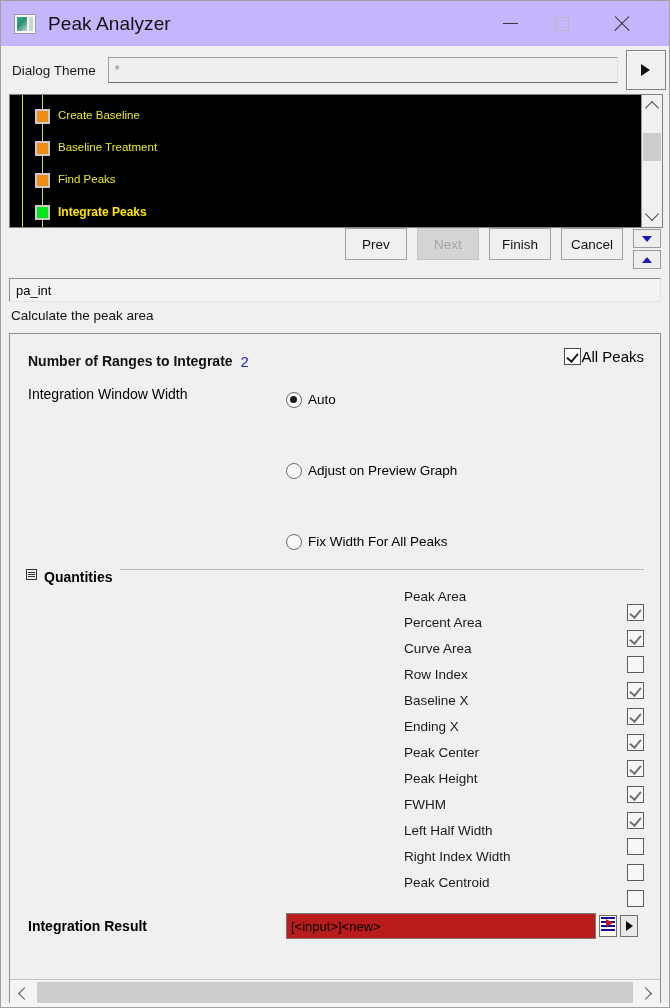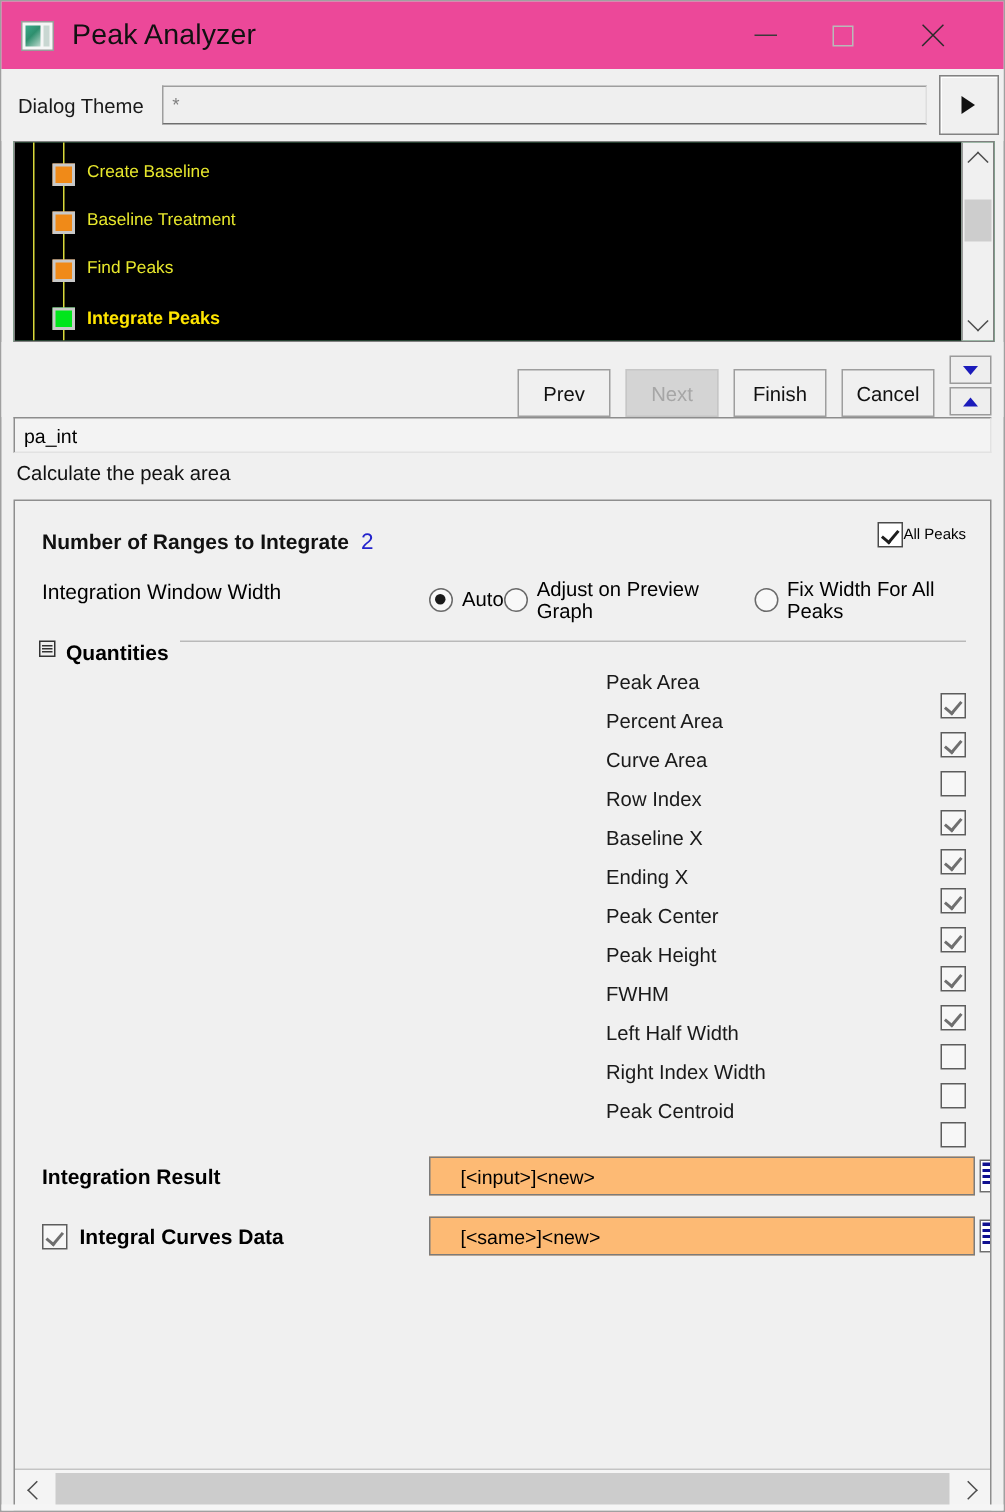--- a/index.html
+++ b/index.html
@@ -21,21 +21,21 @@
     width: 670px; height: 1008px;
     background: #f0f0f0;
     border: 1px solid #a0a0a0;
     box-sizing: border-box;
     display: flex; flex-direction: column;
   }
 
   
   #titlebar {
     height: 45px;
-    background: #ec4899;
+    background: #c4b5fd;
     display: flex; align-items: center;
     flex: 0 0 auto;
     position: relative;
   }
   #app-icon {
     width: 22px; height: 20px;
     margin-left: 13px;
     background: #f6f6f6;
     border: 1px solid #9a9a9a;
     box-sizing: border-box;
@@ -183,21 +183,21 @@
   .chev.down { transform: rotate(-45deg); margin-bottom: 4px; }
   #tree-sb-thumb {
     position: absolute; left: 1px; top: 38px;
     width: 18px; height: 28px;
     background: #cdcdcd;
   }
 
   
   #nav-row {
     height: 50px;
-    display: flex; align-items: flex-end; justify-content: flex-end;
+    display: flex; align-items: flex-start; justify-content: flex-end;
     padding-right: 8px;
     flex: 0 0 auto;
     background: #f0f0f0;
     position: relative;
   }
   .navbtn {
     width: 62px; height: 32px;
     margin-left: 10px;
     background: #f0f0f0;
     border: 1px solid #9e9e9e;
@@ -301,29 +301,29 @@
     transform: rotate(40deg);
   }
   .cb.checked-dim:after {
     content: ""; position: absolute;
     left: 4px; top: 2px; width: 5px; height: 9px;
     border-right: 2px solid #6f6f6f;
     border-bottom: 2px solid #6f6f6f;
     transform: rotate(40deg);
   }
   .cb.dim-box { border-color: #5d5d5d; background: #f7f7f7; }
-  #allpeaks-label { margin-left: 0; font-size: 10px; }
+  #allpeaks-label { margin-left: 0; font-size: 15px; }
 
   .row-iww {
     display: flex;
     padding: 12px 0 0 18px;
     position: relative;
   }
   #iww-label { font-weight: normal; font-size: 14px; width: 258px; flex: 0 0 auto; }
-  #radios { display: flex; flex-direction: row; }
+  #radios { display: flex; flex-direction: column; gap: 44px; }
   .radio-row { display: flex; align-items: center; height: 27px; }
   .rb {
     width: 16px; height: 16px; border-radius: 50%;
     border: 1.6px solid #6a6a6a;
     background: #f8f8f8;
     box-sizing: border-box;
     position: relative;
     flex: 0 0 auto;
   }
   .rb.on:after {
@@ -366,26 +366,26 @@
   .res-row {
     display: flex; align-items: center;
     margin-top: 10px;
     padding-left: 18px;
     height: 30px;
   }
   .res-label { font-weight: bold; font-size: 14px; }
   .res-label-wrap { display: flex; align-items: center; width: 258px; flex: 0 0 auto; }
   .res-label-wrap .cb { margin-right: 8px; }
   .res-input {
-    width: 364px; height: 26px;
-    background: #fdba74;
+    width: 310px; height: 26px;
+    background: #b91c1c;
     border: 1px solid #7b7b7b;
     box-sizing: border-box;
     display: flex; align-items: center;
-    padding-left: 20px;
+    padding-left: 4px;
     font-size: 13px;
     flex: 0 0 auto;
   }
   .res-icon {
     width: 18px; height: 22px;
     margin-left: 3px;
     border: 1px solid #6f6f6f;
     background: #ffffff;
     box-sizing: border-box;
     position: relative;
@@ -634,34 +634,20 @@
         <div class="res-input">[&lt;input&gt;]&lt;new&gt;</div>
         <div class="res-icon">
           <div class="sheet"></div>
           <div class="arrow"></div>
         </div>
         <div class="res-arrow-btn">
           <div class="tri-right-sm"></div>
         </div>
       </div>
 
-      <div class="res-row">
-        <div class="res-label-wrap">
-          <div class="cb dim-box checked-dim"></div>
-          <div class="res-label">Integral Curves Data</div>
-        </div>
-        <div class="res-input">[&lt;same&gt;]&lt;new&gt;</div>
-        <div class="res-icon">
-          <div class="sheet"></div>
-          <div class="arrow"></div>
-        </div>
-        <div class="res-arrow-btn">
-          <div class="tri-right-sm"></div>
-        </div>
-      </div>
 
     </div>
 
     <div id="hbar">
       <div class="hb-arrow">
         <div class="hchev left"></div>
       </div>
       <div id="hb-thumb"></div>
       <div class="hb-arrow">
         <div class="hchev right"></div>

